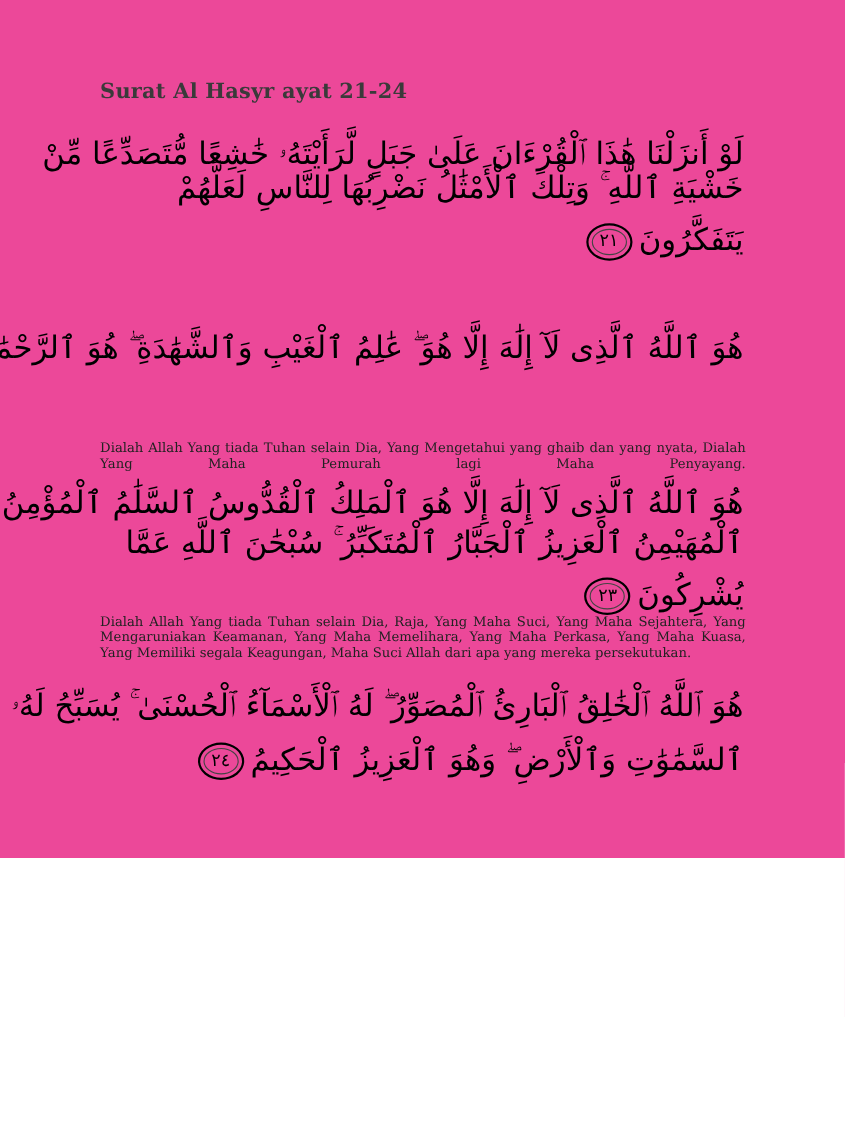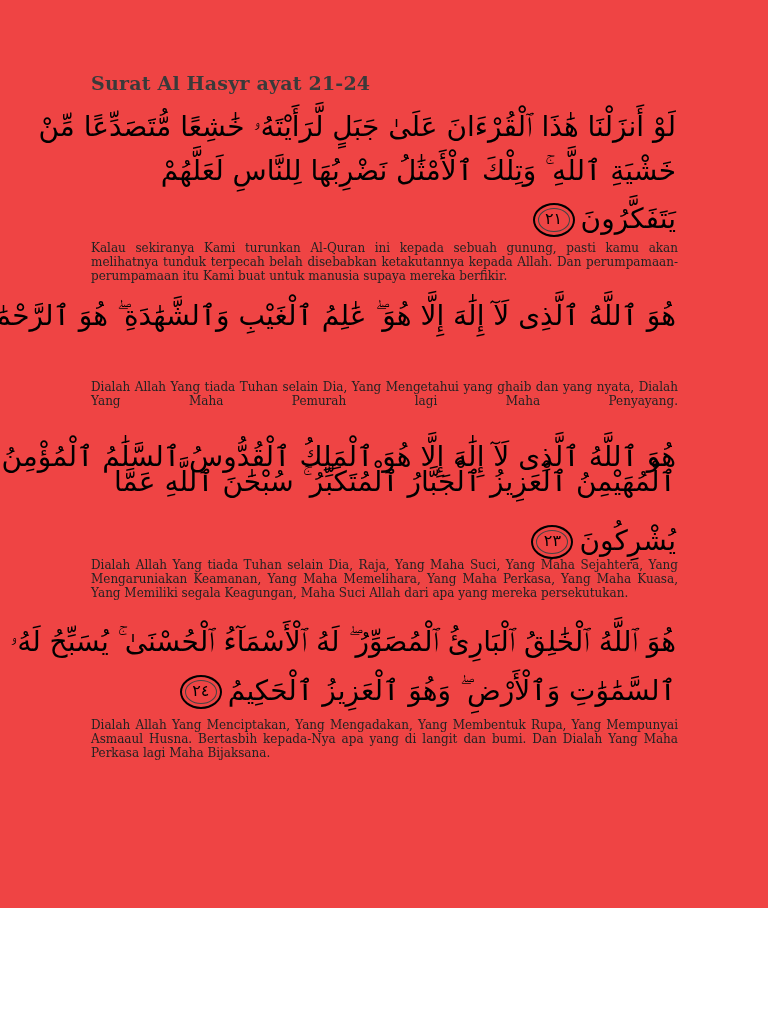--- a/index.html
+++ b/index.html
@@ -1,44 +1,42 @@
 <!DOCTYPE html>
 <html><head>
 <meta charset="utf-8">
 <style>
   html, body { margin:0; padding:0; background:#ffffff; }
   body { width:768px; height:1024px; position:relative; overflow:hidden; color:#111; }
-  .page { position:absolute; left:0; top:0; width:768px; height:908px; background:#ef4444; }
+  .page { position:absolute; left:0; top:0; width:768px; height:780px; background:#ec4899; }
   .title { position:absolute; left:91px; top:72px; font-family:"DejaVu Serif", serif; font-weight:bold; font-size:19px; color:#3a3a3a; letter-spacing:0.2px; }
   .arabic { position:absolute; right:92px; direction:rtl; text-align:right; font-family:"DejaVu Sans", sans-serif; font-size:28px; color:#000; white-space:nowrap; line-height:1; }
   .ayah-mark { display:inline-block; width:38px; height:30px; border:2px solid #000000; border-radius:50%; text-align:center; font-size:16px; line-height:28px; margin:0 6px; vertical-align:middle; font-family:"DejaVu Sans", sans-serif; position:relative; }
   .ayah-mark::before { content:""; position:absolute; left:3px; top:3px; right:3px; bottom:3px; border:1px solid #444; border-radius:50%; }
   .trans { position:absolute; left:91px; width:587px; font-family:"DejaVu Serif", serif; font-size:12px; line-height:14px; color:#222; text-align:justify; }
 </style>
 </head>
 <body>
 
 <div class="page">
   <div class="title">Surat Al Hasyr ayat 21-24</div>
 
-  <div class="arabic" style="top:113px;margin-left:40px;">لَوْ أَنزَلْنَا هَٰذَا ٱلْقُرْءَانَ عَلَىٰ جَبَلٍ لَّرَأَيْتَهُۥ خَٰشِعًا مُّتَصَدِّعًا مِّنْ</div>
+  <div class="arabic" style="top:126px;margin-left:40px;">لَوْ أَنزَلْنَا هَٰذَا ٱلْقُرْءَانَ عَلَىٰ جَبَلٍ لَّرَأَيْتَهُۥ خَٰشِعًا مُّتَصَدِّعًا مِّنْ</div>
   <div class="arabic" style="top:157px;">خَشْيَةِ ٱللَّهِ ۚ وَتِلْكَ ٱلْأَمْثَٰلُ نَضْرِبُهَا لِلنَّاسِ لَعَلَّهُمْ</div>
   <div class="arabic" style="top:203px;">
     <span>يَتَفَكَّرُونَ</span><span class="ayah-mark">٢١</span>
   </div>
-  <div class="trans" style="top:241px;">Kalau sekiranya Kami turunkan Al-Quran ini kepada sebuah gunung, pasti kamu akan melihatnya tunduk terpecah belah disebabkan ketakutannya kepada Allah. Dan perumpamaan-perumpamaan itu Kami buat untuk manusia supaya mereka berfikir.</div>
 
   <div class="arabic" style="top:302px;">هُوَ ٱللَّهُ ٱلَّذِى لَآ إِلَٰهَ إِلَّا هُوَ ۖ عَٰلِمُ ٱلْغَيْبِ وَٱلشَّهَٰدَةِ ۖ هُوَ ٱلرَّحْمَٰنُ</div>
-  <div class="trans" style="top:380px; text-align-last:justify;">Dialah Allah Yang tiada Tuhan selain Dia, Yang Mengetahui yang ghaib dan yang nyata, Dialah Yang Maha Pemurah lagi Maha Penyayang.</div>
+  <div class="trans" style="top:400px; text-align-last:justify;">Dialah Allah Yang tiada Tuhan selain Dia, Yang Mengetahui yang ghaib dan yang nyata, Dialah Yang Maha Pemurah lagi Maha Penyayang.</div>
 
   <div class="arabic" style="top:443px;">هُوَ ٱللَّهُ ٱلَّذِى لَآ إِلَٰهَ إِلَّا هُوَ ٱلْمَلِكُ ٱلْقُدُّوسُ ٱلسَّلَٰمُ ٱلْمُؤْمِنُ</div>
-  <div class="arabic" style="top:468px;">ٱلْمُهَيْمِنُ ٱلْعَزِيزُ ٱلْجَبَّارُ ٱلْمُتَكَبِّرُ ۚ سُبْحَٰنَ ٱللَّهِ عَمَّا</div>
+  <div class="arabic" style="top:480px;">ٱلْمُهَيْمِنُ ٱلْعَزِيزُ ٱلْجَبَّارُ ٱلْمُتَكَبِّرُ ۚ سُبْحَٰنَ ٱللَّهِ عَمَّا</div>
   <div class="arabic" style="top:525px;">
     <span>يُشْرِكُونَ</span><span class="ayah-mark">٢٣</span>
   </div>
   <div class="trans" style="top:558px;">Dialah Allah Yang tiada Tuhan selain Dia, Raja, Yang Maha Suci, Yang Maha Sejahtera, Yang Mengaruniakan Keamanan, Yang Maha Memelihara, Yang Maha Perkasa, Yang Maha Kuasa, Yang Memiliki segala Keagungan, Maha Suci Allah dari apa yang mereka persekutukan.</div>
 
   <div class="arabic" style="top:628px;">هُوَ ٱللَّهُ ٱلْخَٰلِقُ ٱلْبَارِئُ ٱلْمُصَوِّرُ ۖ لَهُ ٱلْأَسْمَآءُ ٱلْحُسْنَىٰ ۚ يُسَبِّحُ لَهُۥ مَا فِى</div>
   <div class="arabic" style="top:675px;">
     <span>ٱلسَّمَٰوَٰتِ وَٱلْأَرْضِ ۖ وَهُوَ ٱلْعَزِيزُ ٱلْحَكِيمُ</span><span class="ayah-mark">٢٤</span>
   </div>
-  <div class="trans" style="top:718px;">Dialah Allah Yang Menciptakan, Yang Mengadakan, Yang Membentuk Rupa, Yang Mempunyai Asmaaul Husna. Bertasbih kepada-Nya apa yang di langit dan bumi. Dan Dialah Yang Maha Perkasa lagi Maha Bijaksana.</div>
 </div>
 
 </body></html>

